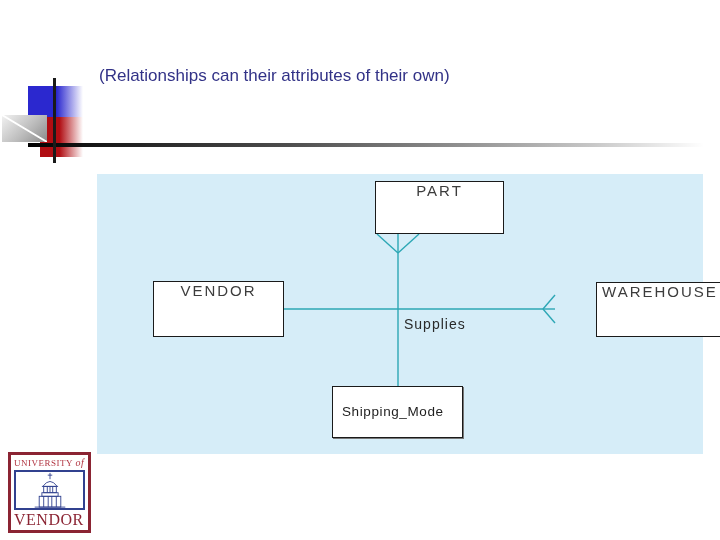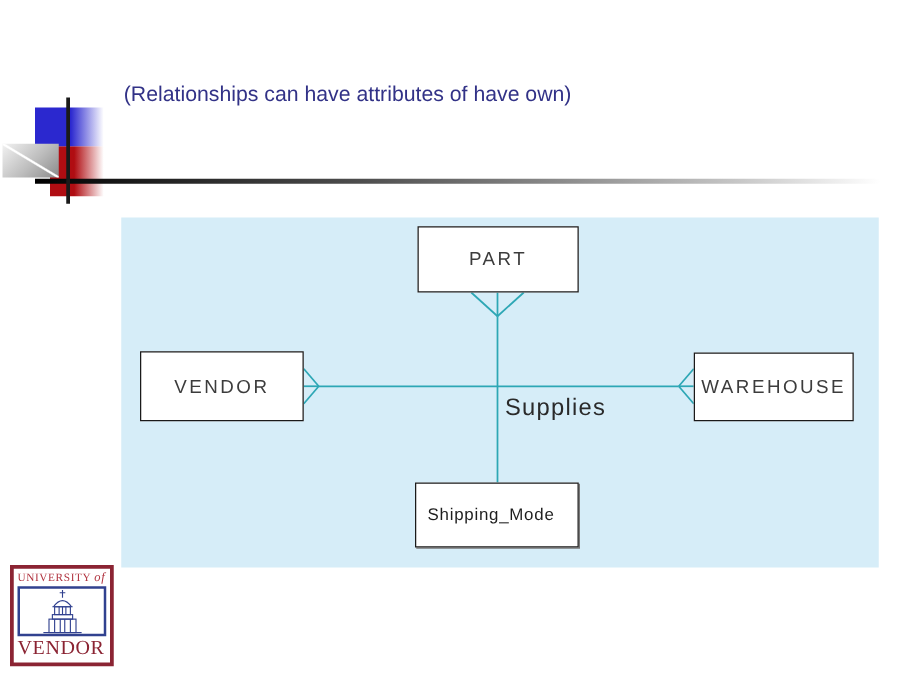--- a/index.html
+++ b/index.html
@@ -66,30 +66,30 @@
   
   .panel {
     position: absolute; left: 97px; top: 174px; width: 606px; height: 280px;
     background: var(--panel-bg);
   }
   .er-lines { position: absolute; left: 0; top: 0; }
   .er-lines line { stroke: var(--line-color); stroke-width: 1.4; fill: none; }
 
   .entity {
     position: absolute; background: #ffffff; border: 1.5px solid #1a1a1a;
-    display: flex; align-items: center; justify-content: center;
-    color: var(--entity-text-color); font-size: 15px; letter-spacing: 2px;
+    display: flex; align-items: flex-start; justify-content: center;
+    color: var(--entity-text-color); font-size: 15px; letter-spacing: 2px; margin-left: 41px;
   }
   .entity-part      { left: 237px; top: 7px;   width: 129px; height: 53px; }
   .entity-vendor    { left: 15px;  top: 107px; width: 131px; height: 56px; }
   .entity-warehouse { left: 458px; top: 108px; width: 128px; height: 55px; }
 
   .rel-label {
     position: absolute; left: 307px; top: 142px;
-    font-size: 19px; letter-spacing: 1px; color: #2a2a2a;
+    font-size: 14px; letter-spacing: 1px; color: #2a2a2a;
   }
   .attr-box {
     position: absolute; left: 235px; top: 212px; width: 131px; height: 52px;
     background: #ffffff; border: 1.5px solid #1a1a1a;
     box-shadow: 1px 1px 0 #777;
     padding: 22px 9px;
     display: flex; flex-direction: column; justify-content: center;
     font-size: 13.5px; letter-spacing: 0.6px; color: #1e1e1e; line-height: 1.45;
   }
 
@@ -125,21 +125,21 @@
 
 <div class="slide">
 
   <div class="deco-red"></div>
   <div class="deco-blue"></div>
   <div class="deco-gray"></div>
   <div class="separator"></div>
   <div class="deco-vline"></div>
 
   <div class="title-block">
-    <p>(Relationships can have attributes of have own)</p>
+    <p>(Relationships can their attributes of their own)</p>
   </div>
 
   <div class="panel">
     <svg class="er-lines" width="606" height="280" viewBox="0 0 606 280" aria-hidden="true">
 
       <line x1="301" y1="79" x2="301" y2="212"></line>
 
       <line x1="158" y1="135" x2="446" y2="135"></line>
 
       <line x1="280" y1="60" x2="301" y2="79"></line>

